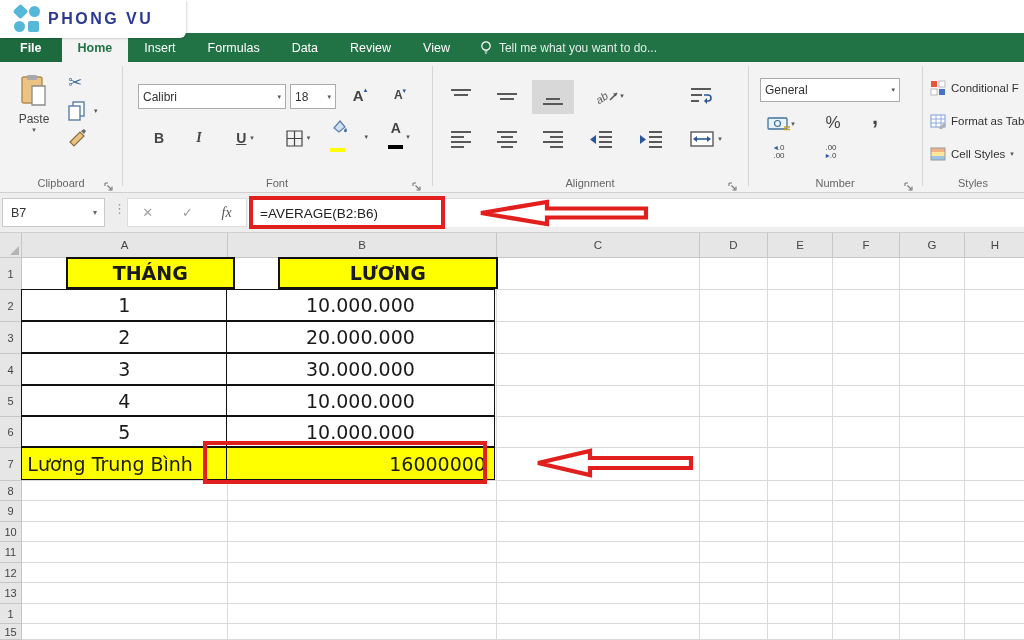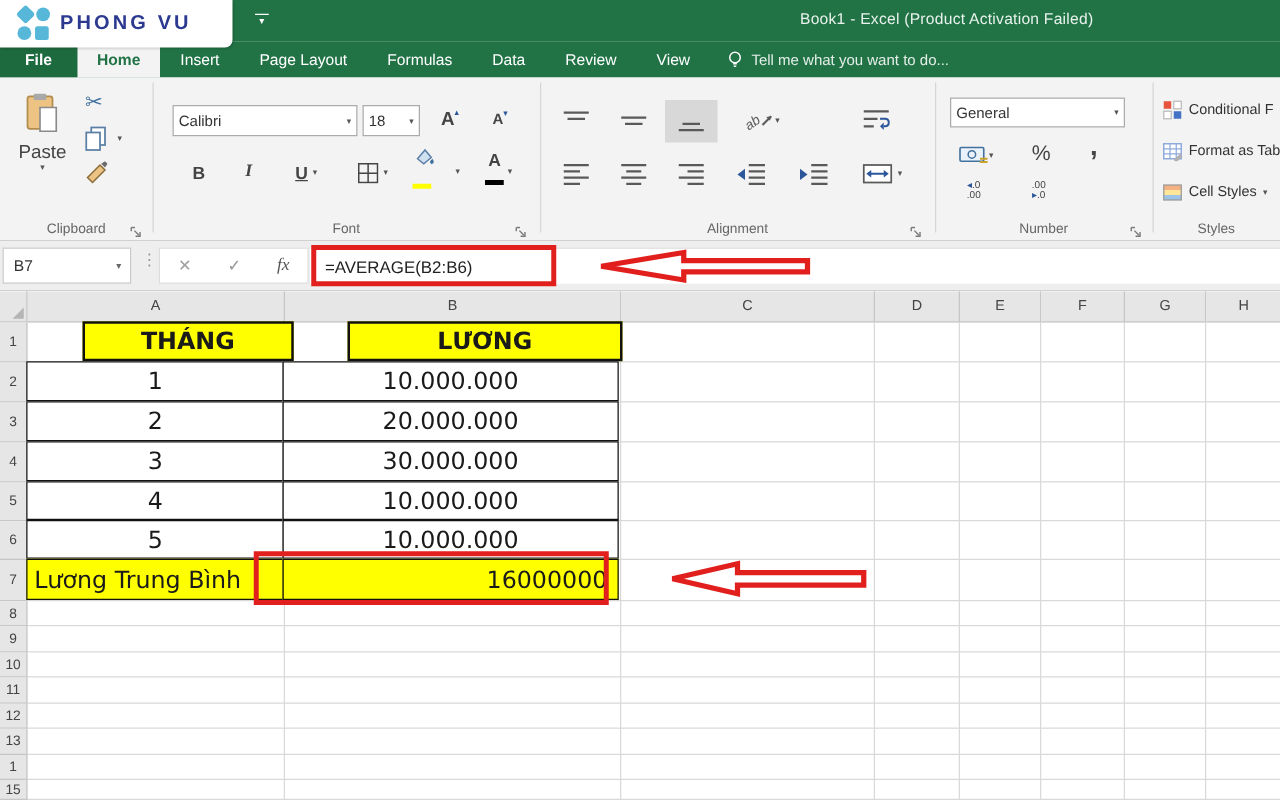--- a/index.html
+++ b/index.html
@@ -94,39 +94,35 @@
   .redbox { position:absolute; border:4px solid #e1201e; background:transparent; z-index:30; }
   .annot-arrow { position:absolute; z-index:31; }
 
   svg .ic { stroke:#595959; stroke-width:1.8; fill:none; }
 </style>
 </head>
 <body>
 
 <div class="stage">
 
-  <div class="titlebar">
-    <span class="title-text">Book1 - Excel (Product Activation Failed)</span>
-  </div>
   <div class="logo-box">
     <span class="logo-mark">
       <i class="lm-diamond"></i>
         <i class="lm-c1"></i>
         <i class="lm-c2"></i>
         <i class="lm-sq"></i>
     </span>
     <span class="logo-text">PHONG VU</span>
   </div>
   <span class="qat-caret">▾</span>
 
   <div class="tabrow">
     <span class="tab file">File</span>
     <span class="tab active">Home</span>
     <span class="tab">Insert</span>
-    <span class="tab">Page Layout</span>
     <span class="tab">Formulas</span>
     <span class="tab">Data</span>
     <span class="tab">Review</span>
     <span class="tab">View</span>
     <span class="tellme">
       <svg width="12" height="16" viewBox="0 0 12 16">
         <circle cx="6" cy="6" r="4.2" fill="none" stroke="#fff" stroke-width="1.2"></circle>
         <path d="M4.5 11h3M5 13h2" stroke="#fff" stroke-width="1.2" fill="none"></path>
       </svg>
       <span>Tell me what you want to do...</span>
@@ -139,21 +135,21 @@
     <div class="grp-sep" style="left:748px"></div>
     <div class="grp-sep" style="left:922px"></div>
 
     <div class="grp" style="left:0;width:122px">
       <div style="position:absolute;left:12px;top:12px;width:44px;text-align:center">
         <svg width="30" height="34" viewBox="0 0 30 34">
           <rect x="3" y="3" width="20" height="26" rx="2" fill="#ecc382" stroke="#b08d4f" stroke-width="1.4"></rect>
           <rect x="8" y="1" width="10" height="5" rx="1" fill="#a9a9a9"></rect>
           <path d="M13 12h13v19h-13z" fill="#fff" stroke="#8a8a8a" stroke-width="1.3"></path>
         </svg>
-        <div style="font-size:15px;color:#444">Paste</div>
+        <div style="font-size:12px;color:#444">Paste</div>
         <div class="caret">▾</div>
       </div>
       <span style="position:absolute;left:68px;top:10px;color:#41719c;font-size:17px">✂</span>
       <span style="position:absolute;left:66px;top:38px">
         <svg width="22" height="22" viewBox="0 0 22 22">
           <rect x="7" y="2" width="11" height="14" fill="#fff" stroke="#5b7fa6" stroke-width="1.4"></rect>
           <rect x="3" y="6" width="11" height="14" fill="#fff" stroke="#5b7fa6" stroke-width="1.4"></rect>
         </svg>
       </span>
       <span class="caret" style="position:absolute;left:94px;top:45px">▾</span>

